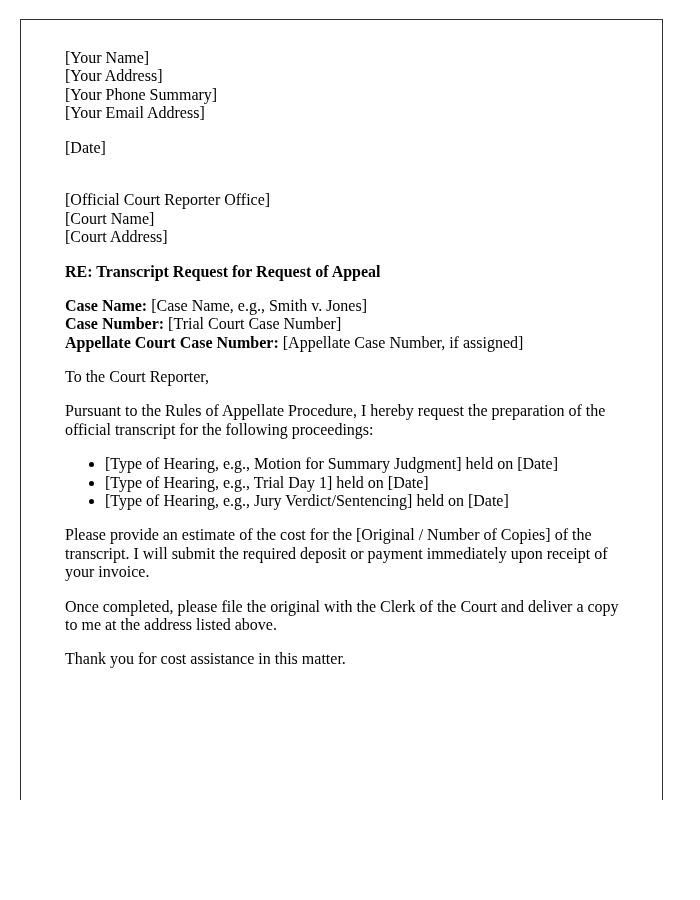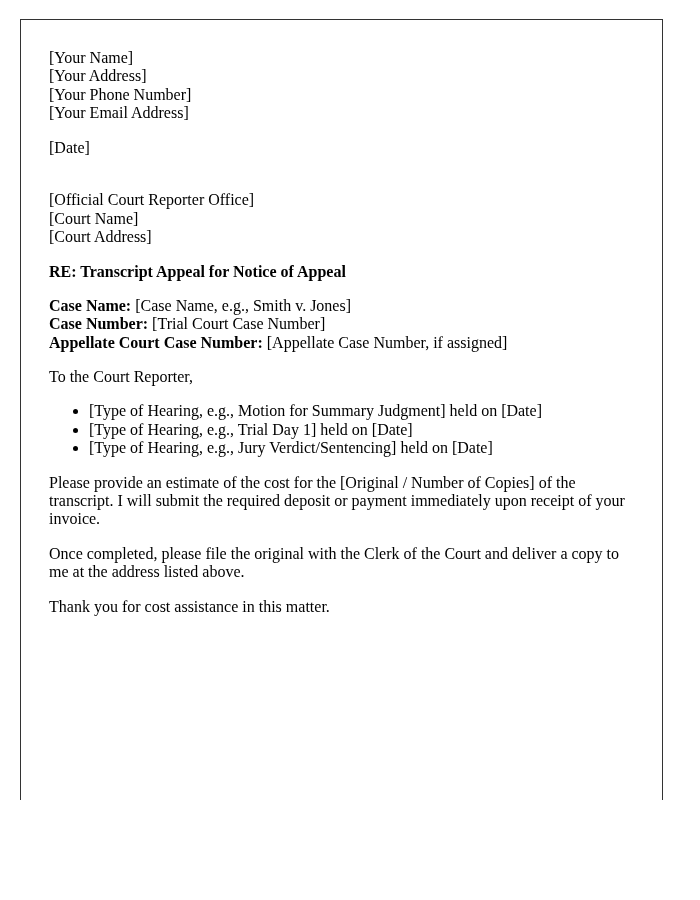--- a/index.html
+++ b/index.html
@@ -18,21 +18,21 @@
   }
   .letter-frame {
     position: absolute;
     left: 20px;
     top: 19px;
     width: 643px;
     height: 781px;
     box-sizing: border-box;
     border: 1px solid #333333;
     border-bottom: none;
-    padding: 13px 28px 0 28px;
+    padding: 13px 28px 0 44px;
     overflow: hidden;
     background: #ffffff;
   }
   p {
     margin: 16px 0;
     line-height: 1.15;
   }
   .subject-line {
     font-weight: bold;
   }
@@ -46,44 +46,45 @@
   }
 </style>
 </head>
 <body>
 
 <div class="letter-frame">
 
   <p>
     <span>[Your Name]</span><br>
     <span>[Your Address]</span><br>
-    <span>[Your Phone Number]</span><br>
+    <span>[Your Phone Summary]</span><br>
     <span>[Your Email Address]</span>
   </p>
 
   <p>[Date]</p>
 
   <p>
     <br>
     <span>[Official Court Reporter Office]</span><br>
     <span>[Court Name]</span><br>
     <span>[Court Address]</span>
   </p>
 
-  <p class="subject-line">RE: Transcript Appeal for Notice of Appeal</p>
+  <p class="subject-line">RE: Transcript Request for Request of Appeal</p>
 
   <p>
     <strong>Case Name:</strong><span> [Case Name, e.g., Smith v. Jones]</span><br>
     <strong>Case Number:</strong><span> [Trial Court Case Number]</span><br>
     <strong>Appellate Court Case Number:</strong><span> [Appellate Case Number, if assigned]</span>
   </p>
 
   <p>To the Court Reporter,</p>
 
 
+  <p>Pursuant to the Rules of Appellate Procedure, I hereby request the preparation of the official transcript for the following proceedings:</p>
 
   <ul class="hearing-list">
     <li>[Type of Hearing, e.g., Motion for Summary Judgment] held on [Date]</li>
     <li>[Type of Hearing, e.g., Trial Day 1] held on [Date]</li>
     <li>[Type of Hearing, e.g., Jury Verdict/Sentencing] held on [Date]</li>
   </ul>
 
   <p>Please provide an estimate of the cost for the [Original / Number of Copies] of the transcript. I will submit the required deposit or payment immediately upon receipt of your invoice.</p>
 
   <p>Once completed, please file the original with the Clerk of the Court and deliver a copy to me at the address listed above.</p>

